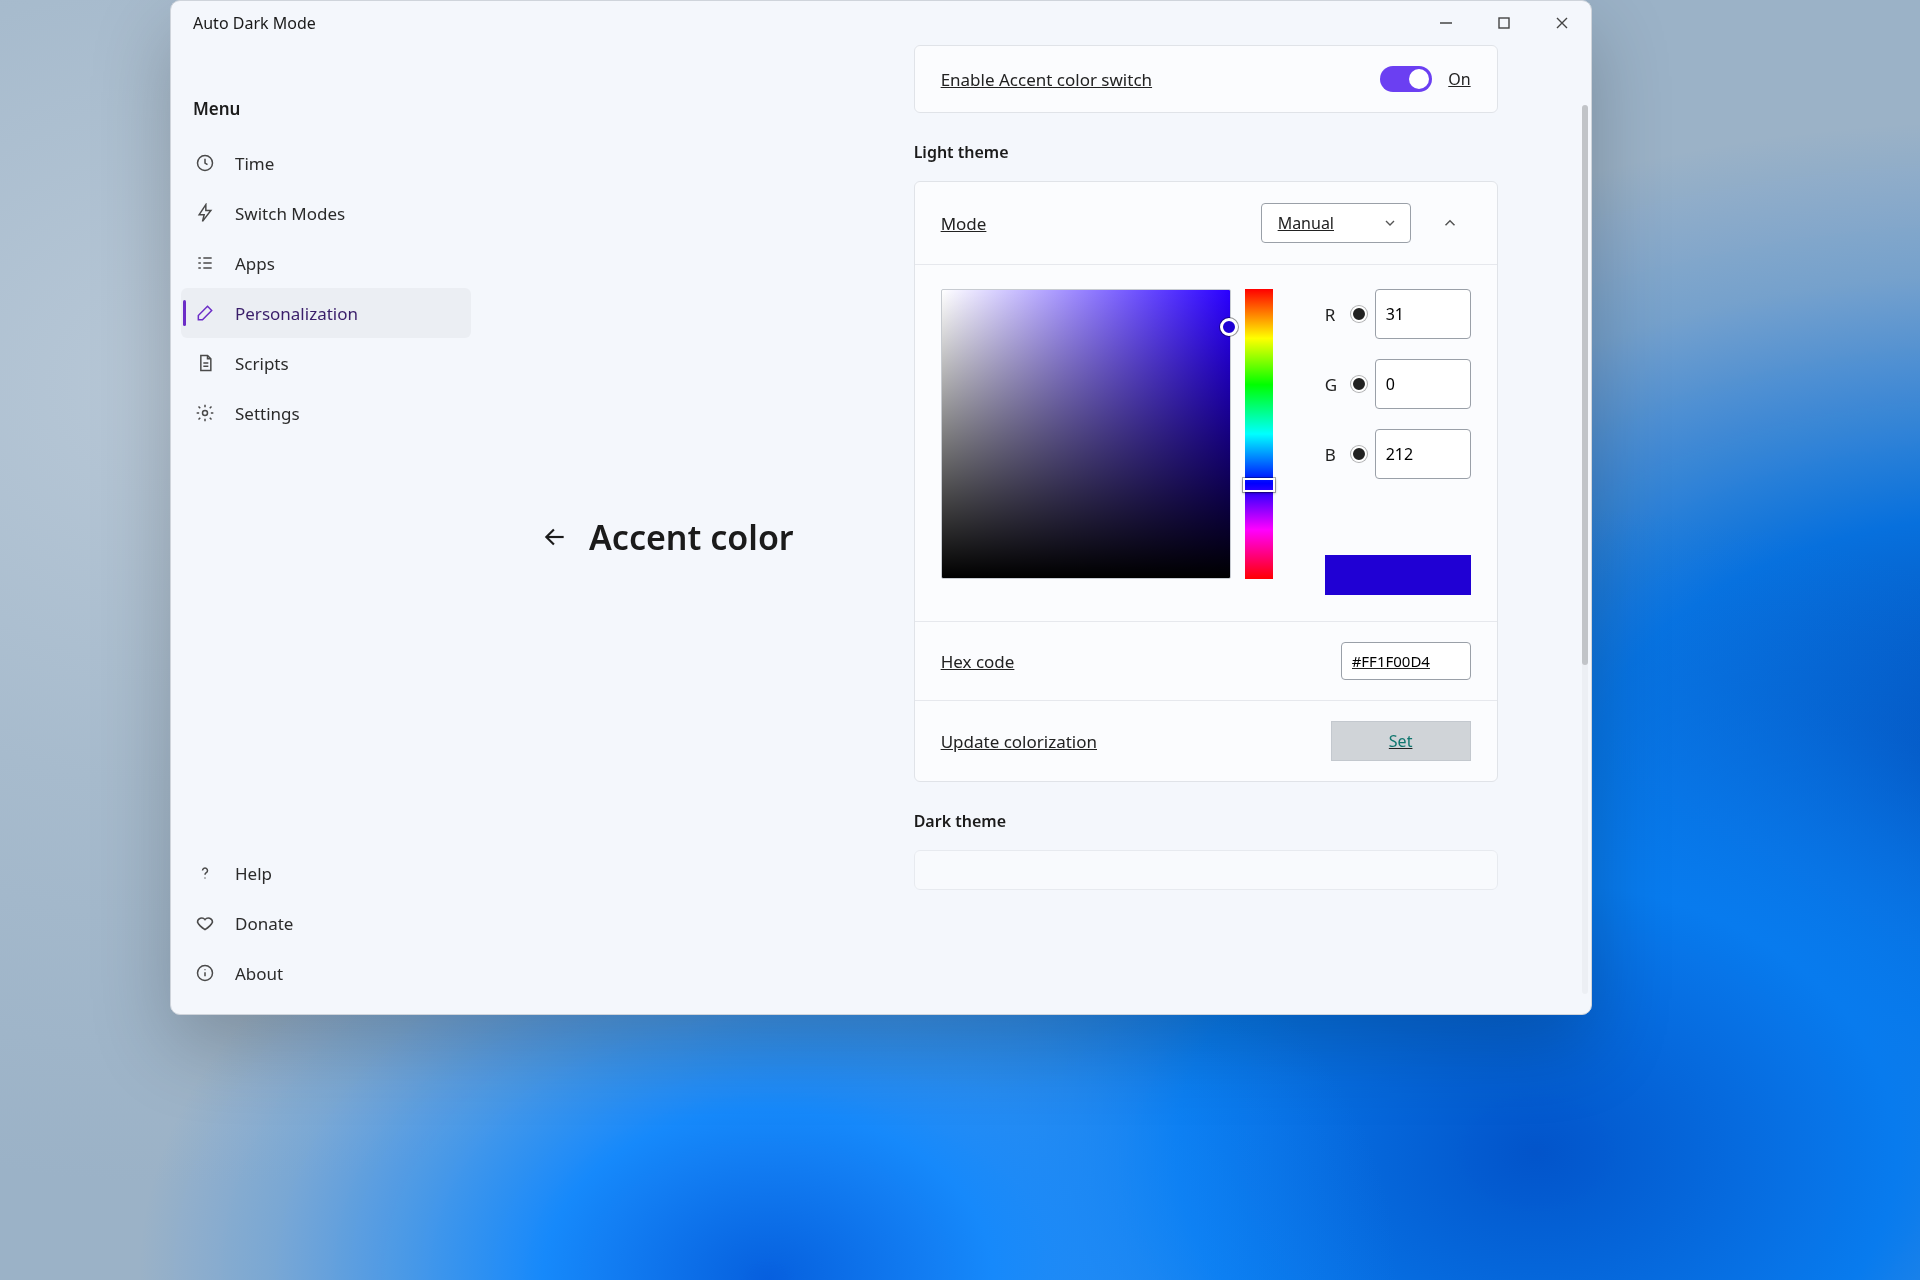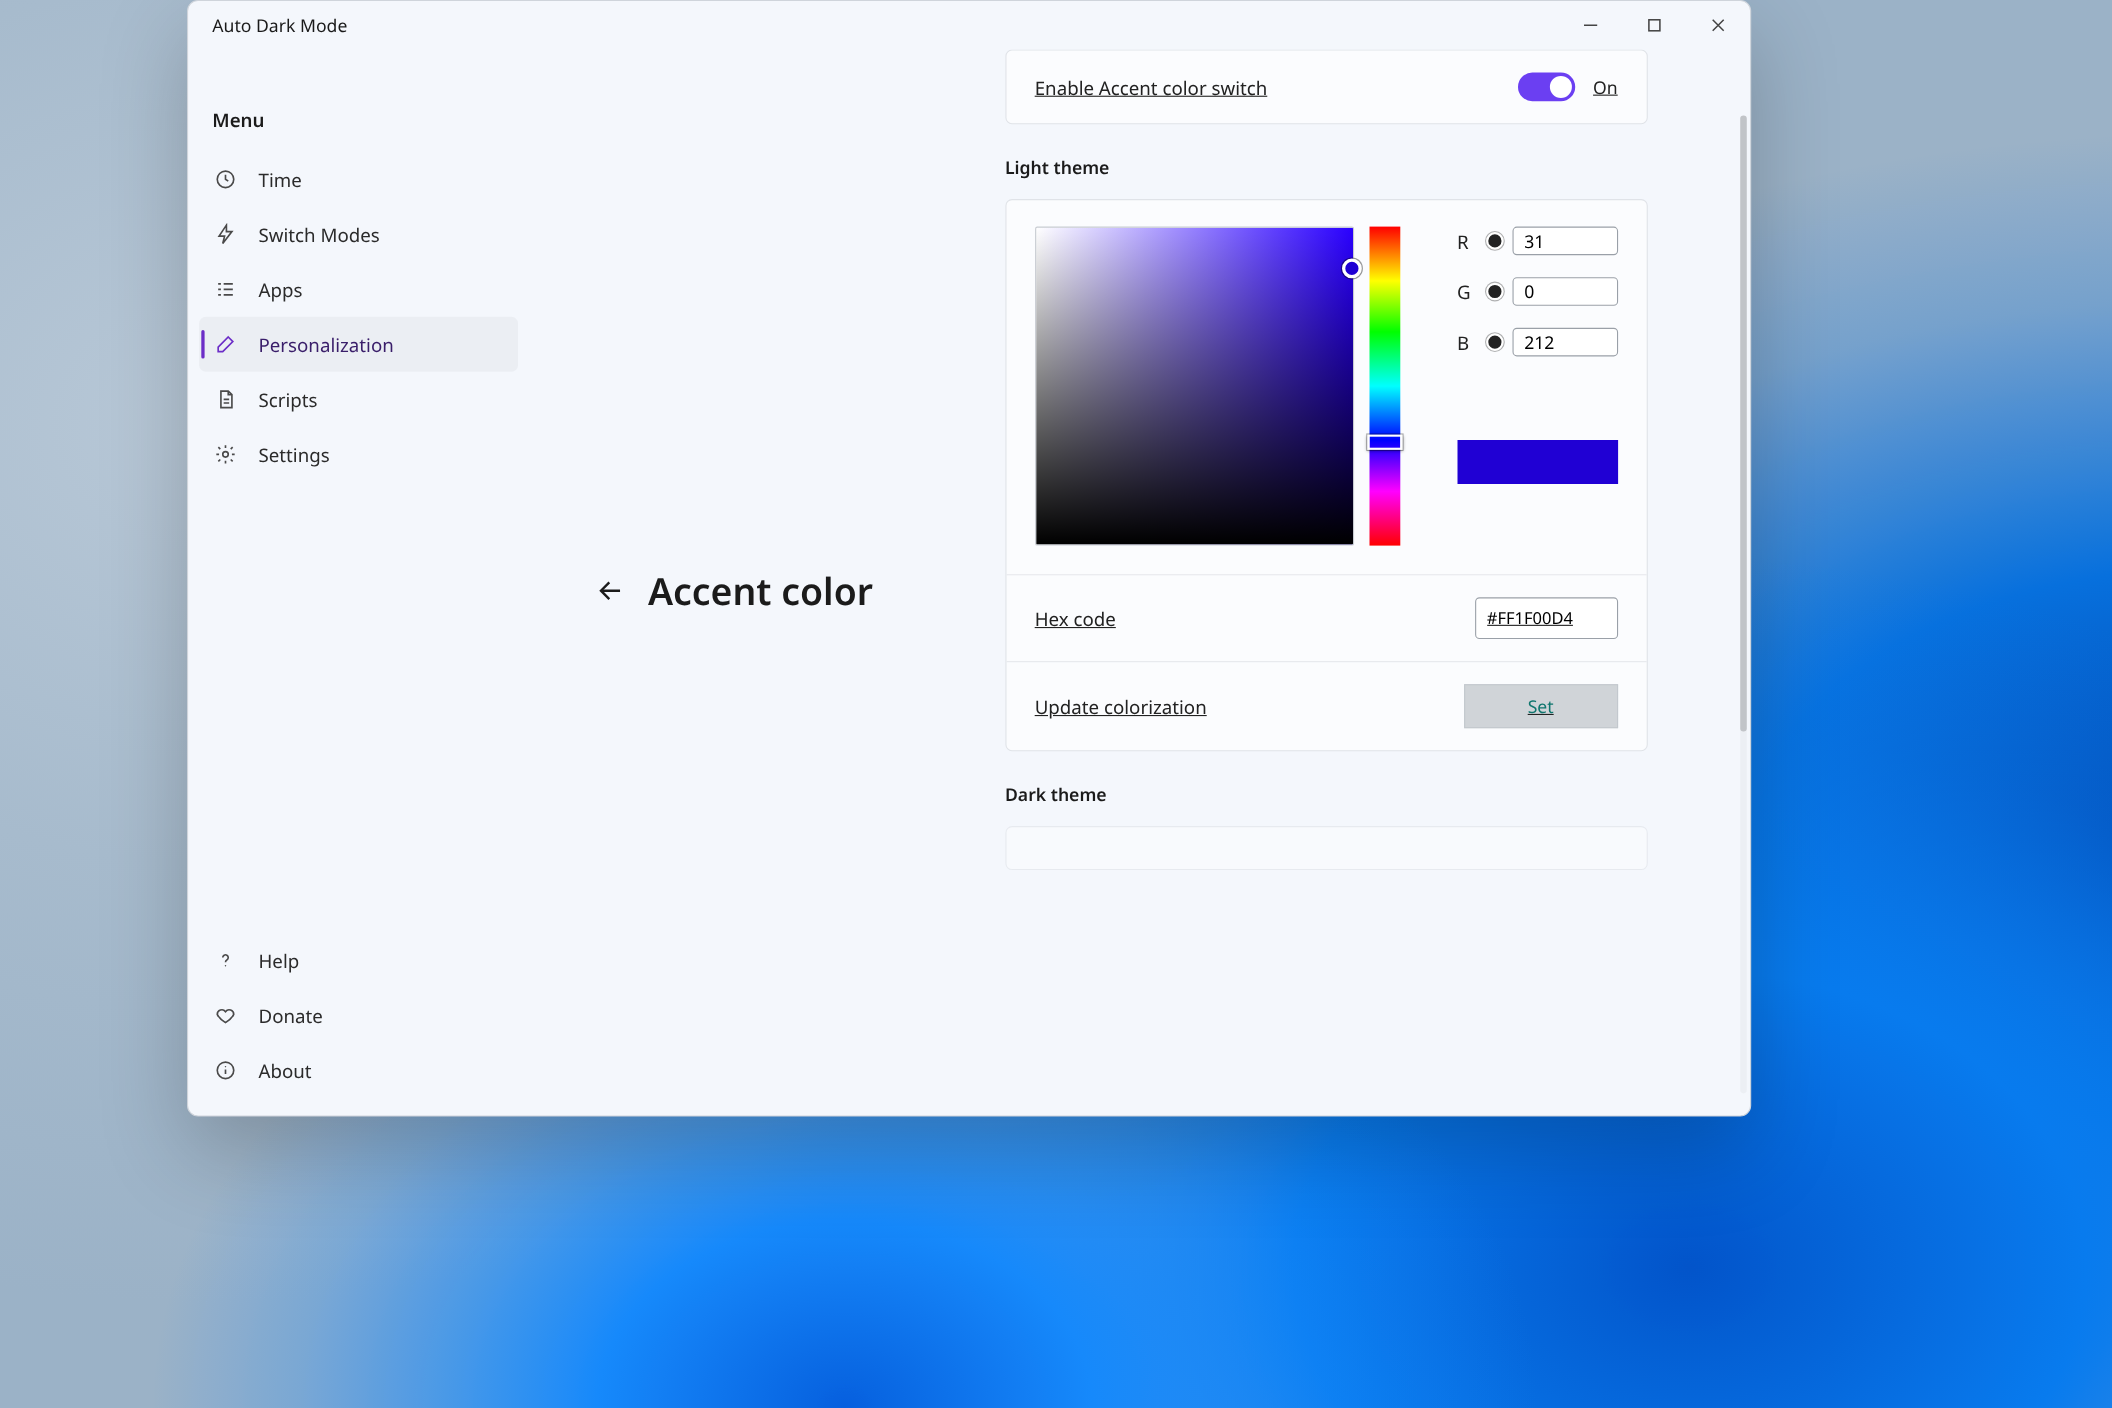--- a/index.html
+++ b/index.html
@@ -199,21 +199,21 @@
   .rgb-track.g { background: linear-gradient(to right, #1f00d4, #1fffd4); }
   .rgb-track.b { background: linear-gradient(to right, #000000, #1f00ff); }
   .rgb-thumb {
     position:absolute; width:16px; height:16px; border-radius:50%;
     background:#222; border: 2px solid #fff;
     box-shadow: 0 0 0 1px rgba(0,0,0,.3);
     top: -1px;
     transform: translateX(-50%);
   }
   .rgb-input {
-    width: 96px; height: 26px; border:1px solid #9aa0a8; border-radius:4px;
+    width: 96px; height: 50px; border:1px solid #9aa0a8; border-radius:4px;
     padding: 0 10px; font-size:16px; background:#fff;
     font-family: inherit;
   }
   .color-preview {
     margin-top: 56px;
     height: 40px;
     background: #2000d4;
     width: 100%;
   }
   .preview-row { width: 100%; }
@@ -375,20 +375,38 @@
                 <div class="knob"></div>
               </div>
               <span class="toggle-label">On</span>
             </div>
           </div>
         </div>
 
         <div class="section-title">Light theme</div>
 
         <div class="card">
+          <div class="card-row">
+            <span>Mode</span>
+            <div class="right-push">
+              <div class="dropdown">
+                <span>Manual</span>
+                <span class="chev">
+                  <svg viewBox="0 0 24 24" width="16" height="16" fill="none" stroke="currentColor" stroke-width="2">
+                      <path d="M6 9l6 6 6-6"></path>
+                    </svg>
+                </span>
+              </div>
+              <div class="expand-btn">
+                <svg viewBox="0 0 24 24" width="18" height="18" fill="none" stroke="currentColor" stroke-width="2">
+                    <path d="M6 15l6-6 6 6"></path>
+                  </svg>
+              </div>
+            </div>
+          </div>
 
           <div class="card-body">
             <div class="sv-box">
               <div class="sv-cursor"></div>
             </div>
             <div class="hue-strip">
               <div class="hue-thumb"></div>
             </div>
 
             <div class="rgb-col">

